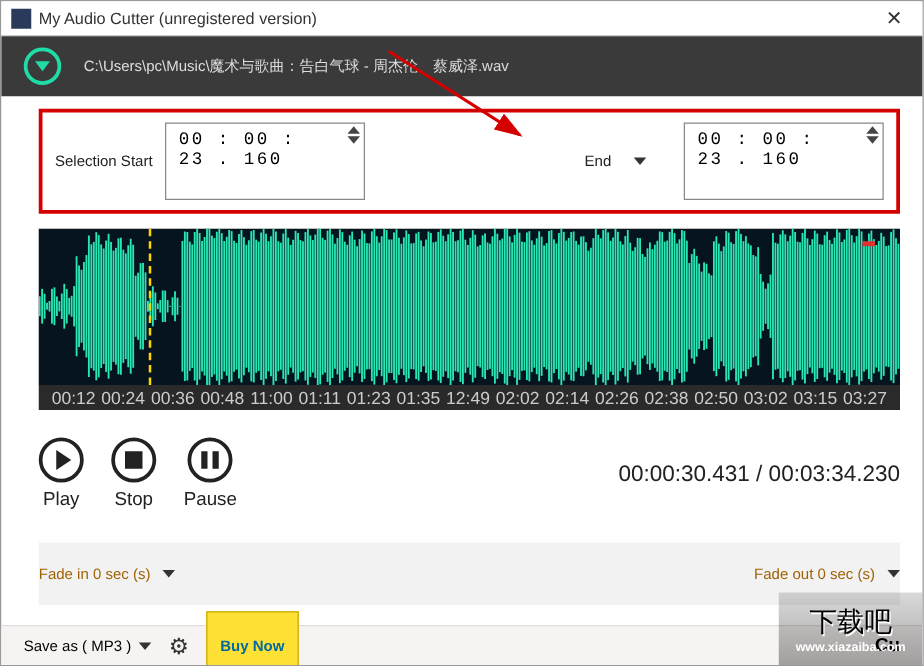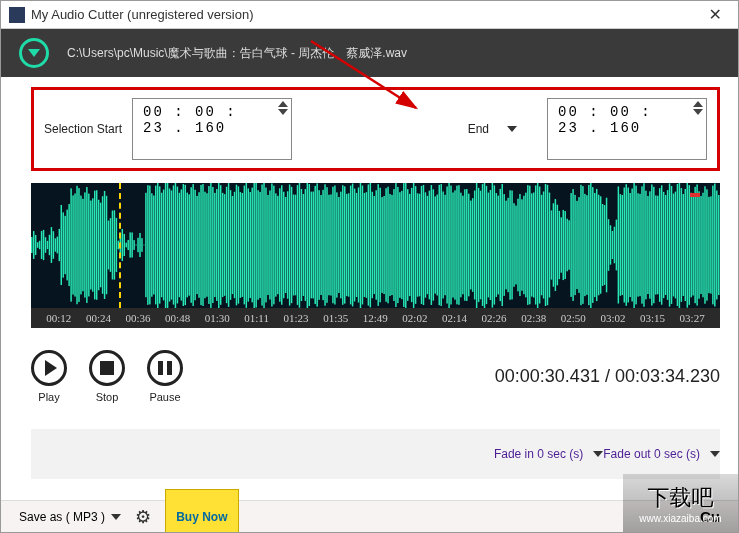--- a/index.html
+++ b/index.html
@@ -26,44 +26,44 @@
     .flex-spacer { flex: 1; }
     .end-label { margin-right: 8px; }
     .dropdown-tri { width: 0; height: 0; border-left: 5px solid transparent; border-right: 5px solid transparent; border-top: 6px solid #333; margin-right: 20px; cursor: pointer; }
     
     .arrow-overlay { position: absolute; top: 35px; left: 305px; pointer-events: none; z-index: 10; }
     
     .waveform { margin-top: 12px; background: #051018; height: 125px; position: relative; overflow: hidden; }
     .wave-svg { width: 100%; height: 100%; display: block; }
     .pos-marker { position: absolute; left: 88px; top: 0; bottom: 0; width: 2px; border-left: 2px dashed #ffd500; }
     .red-dot { position: absolute; right: 20px; top: 10px; width: 10px; height: 4px; background: #e03030; }
-    .time-ruler { height: 20px; background: #2a2a2a; display: flex; color: #ccc; font-size: 11px; align-items: center; justify-content: space-around; padding: 0 8px; font-family: Liberation Serif, serif; }
+    .time-ruler { height: 20px; background: #2a2a2a; display: flex; color: #ccc; font-size: 14px; align-items: center; justify-content: space-around; padding: 0 8px; }
     
     .controls { display: flex; align-items: center; margin-top: 22px; gap: 22px; }
     .ctrl-btn { display: flex; flex-direction: column; align-items: center; gap: 5px; cursor: pointer; }
     .ctrl-circle { width: 36px; height: 36px; border: 3px solid #222; border-radius: 50%; display: flex; align-items: center; justify-content: center; }
     .play-tri { width: 0; height: 0; border-top: 8px solid transparent; border-bottom: 8px solid transparent; border-left: 12px solid #222; margin-left: 3px; }
     .stop-sq { width: 14px; height: 14px; background: #222; }
     .pause-bars { display: flex; gap: 4px; }
     .pause-bar { width: 5px; height: 14px; background: #222; }
-    .ctrl-label { font-size: 11px; color: #222; }
+    .ctrl-label { font-size: 15px; color: #222; }
     .time-display { margin-left: auto; font-size: 18px; color: #222; }
     
-    .fade-row { background: #f2f2f2; margin-top: 26px; padding: 18px 0; display: flex; justify-content: flex-end; font-size: 12px; color: #4c1d95; }
+    .fade-row { background: #f2f2f2; margin-top: 26px; padding: 18px 0; display: flex; justify-content: space-between; font-size: 12px; color: #a16207; }
     .fade-item { display: flex; align-items: center; gap: 10px; cursor: pointer; }
     .fade-tri { width: 0; height: 0; border-left: 5px solid transparent; border-right: 5px solid transparent; border-top: 6px solid #333; }
     
     .bottom { position: absolute; bottom: 0; left: 0; right: 0; height: 32px; background: #f8f3f3; border-top: 1px solid #ddd; display: flex; align-items: center; padding: 0 18px; gap: 14px; }
     .saveas { display: flex; align-items: center; gap: 6px; cursor: pointer; font-size: 12px; }
     .gear { font-size: 18px; cursor: pointer; color: #333; }
     .buynow { background: #ffe135; border: 1px solid #c9a800; color: #0369a1; padding: 20px 10px; font-weight: bold; font-size: 12px; cursor: pointer; }
     
     .watermark { position: absolute; right: 0; bottom: 0; width: 115px; height: 58px; background: linear-gradient(180deg, rgba(0,0,0,0.15), rgba(0,0,0,0.35)); display: flex; flex-direction: column; align-items: center; justify-content: center; color: #fff; pointer-events: none; }
     .wm-text { font-size: 22px; font-weight: normal; color: #000; text-shadow: 1px 1px 0 #fff; }
-    .wm-url { font-size: 10px; color: #fff; }
+    .wm-url { font-size: 10px; color: #fff; font-weight: bold; }
   </style>
 </head>
 <body>
 
 <div class="titlebar">
   <div class="titlebar-icon"></div>
   <span>My Audio Cutter (unregistered version)</span>
   <span class="titlebar-close">✕</span>
 </div>
 
@@ -466,21 +466,21 @@
         </g>
     </svg>
     <div class="pos-marker"></div>
     <div class="red-dot"></div>
   </div>
   <div class="time-ruler" id="ruler">
       <span>00:12</span>
       <span>00:24</span>
       <span>00:36</span>
       <span>00:48</span>
-      <span>01:30</span>
+      <span>11:00</span>
       <span>01:11</span>
       <span>01:23</span>
       <span>01:35</span>
       <span>12:49</span>
       <span>02:02</span>
       <span>02:14</span>
       <span>02:26</span>
       <span>02:38</span>
       <span>02:50</span>
       <span>03:02</span>

